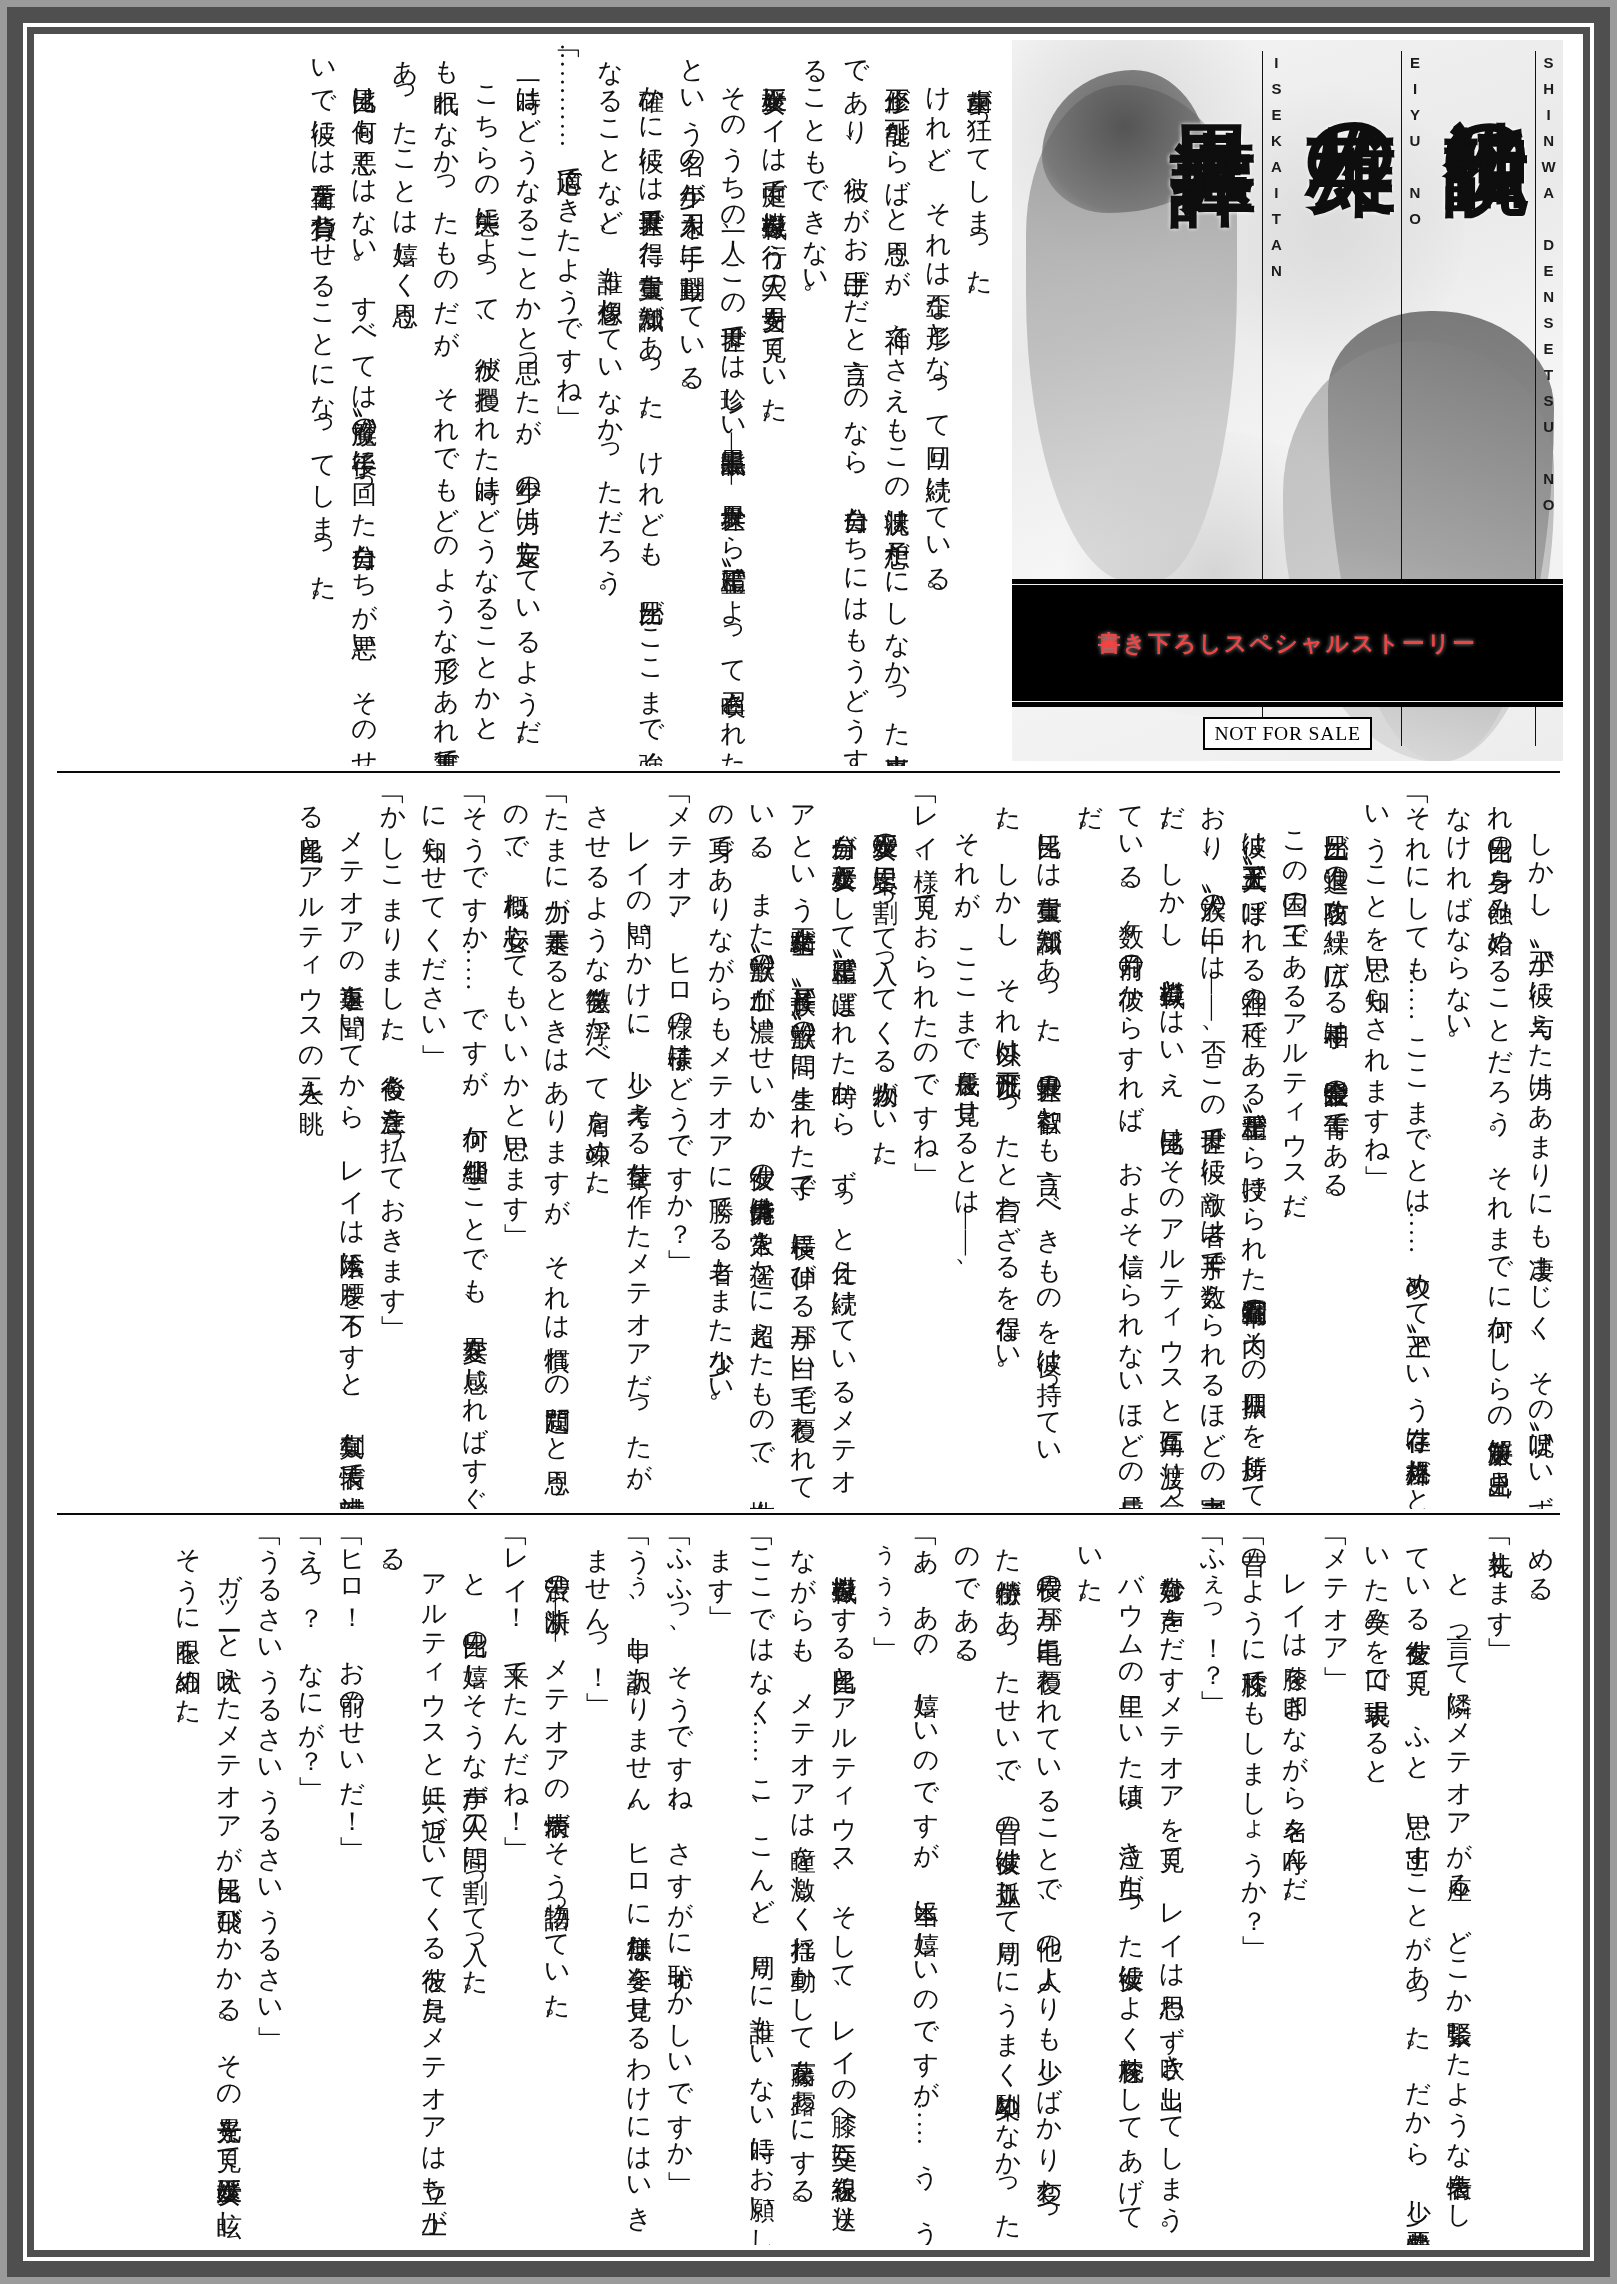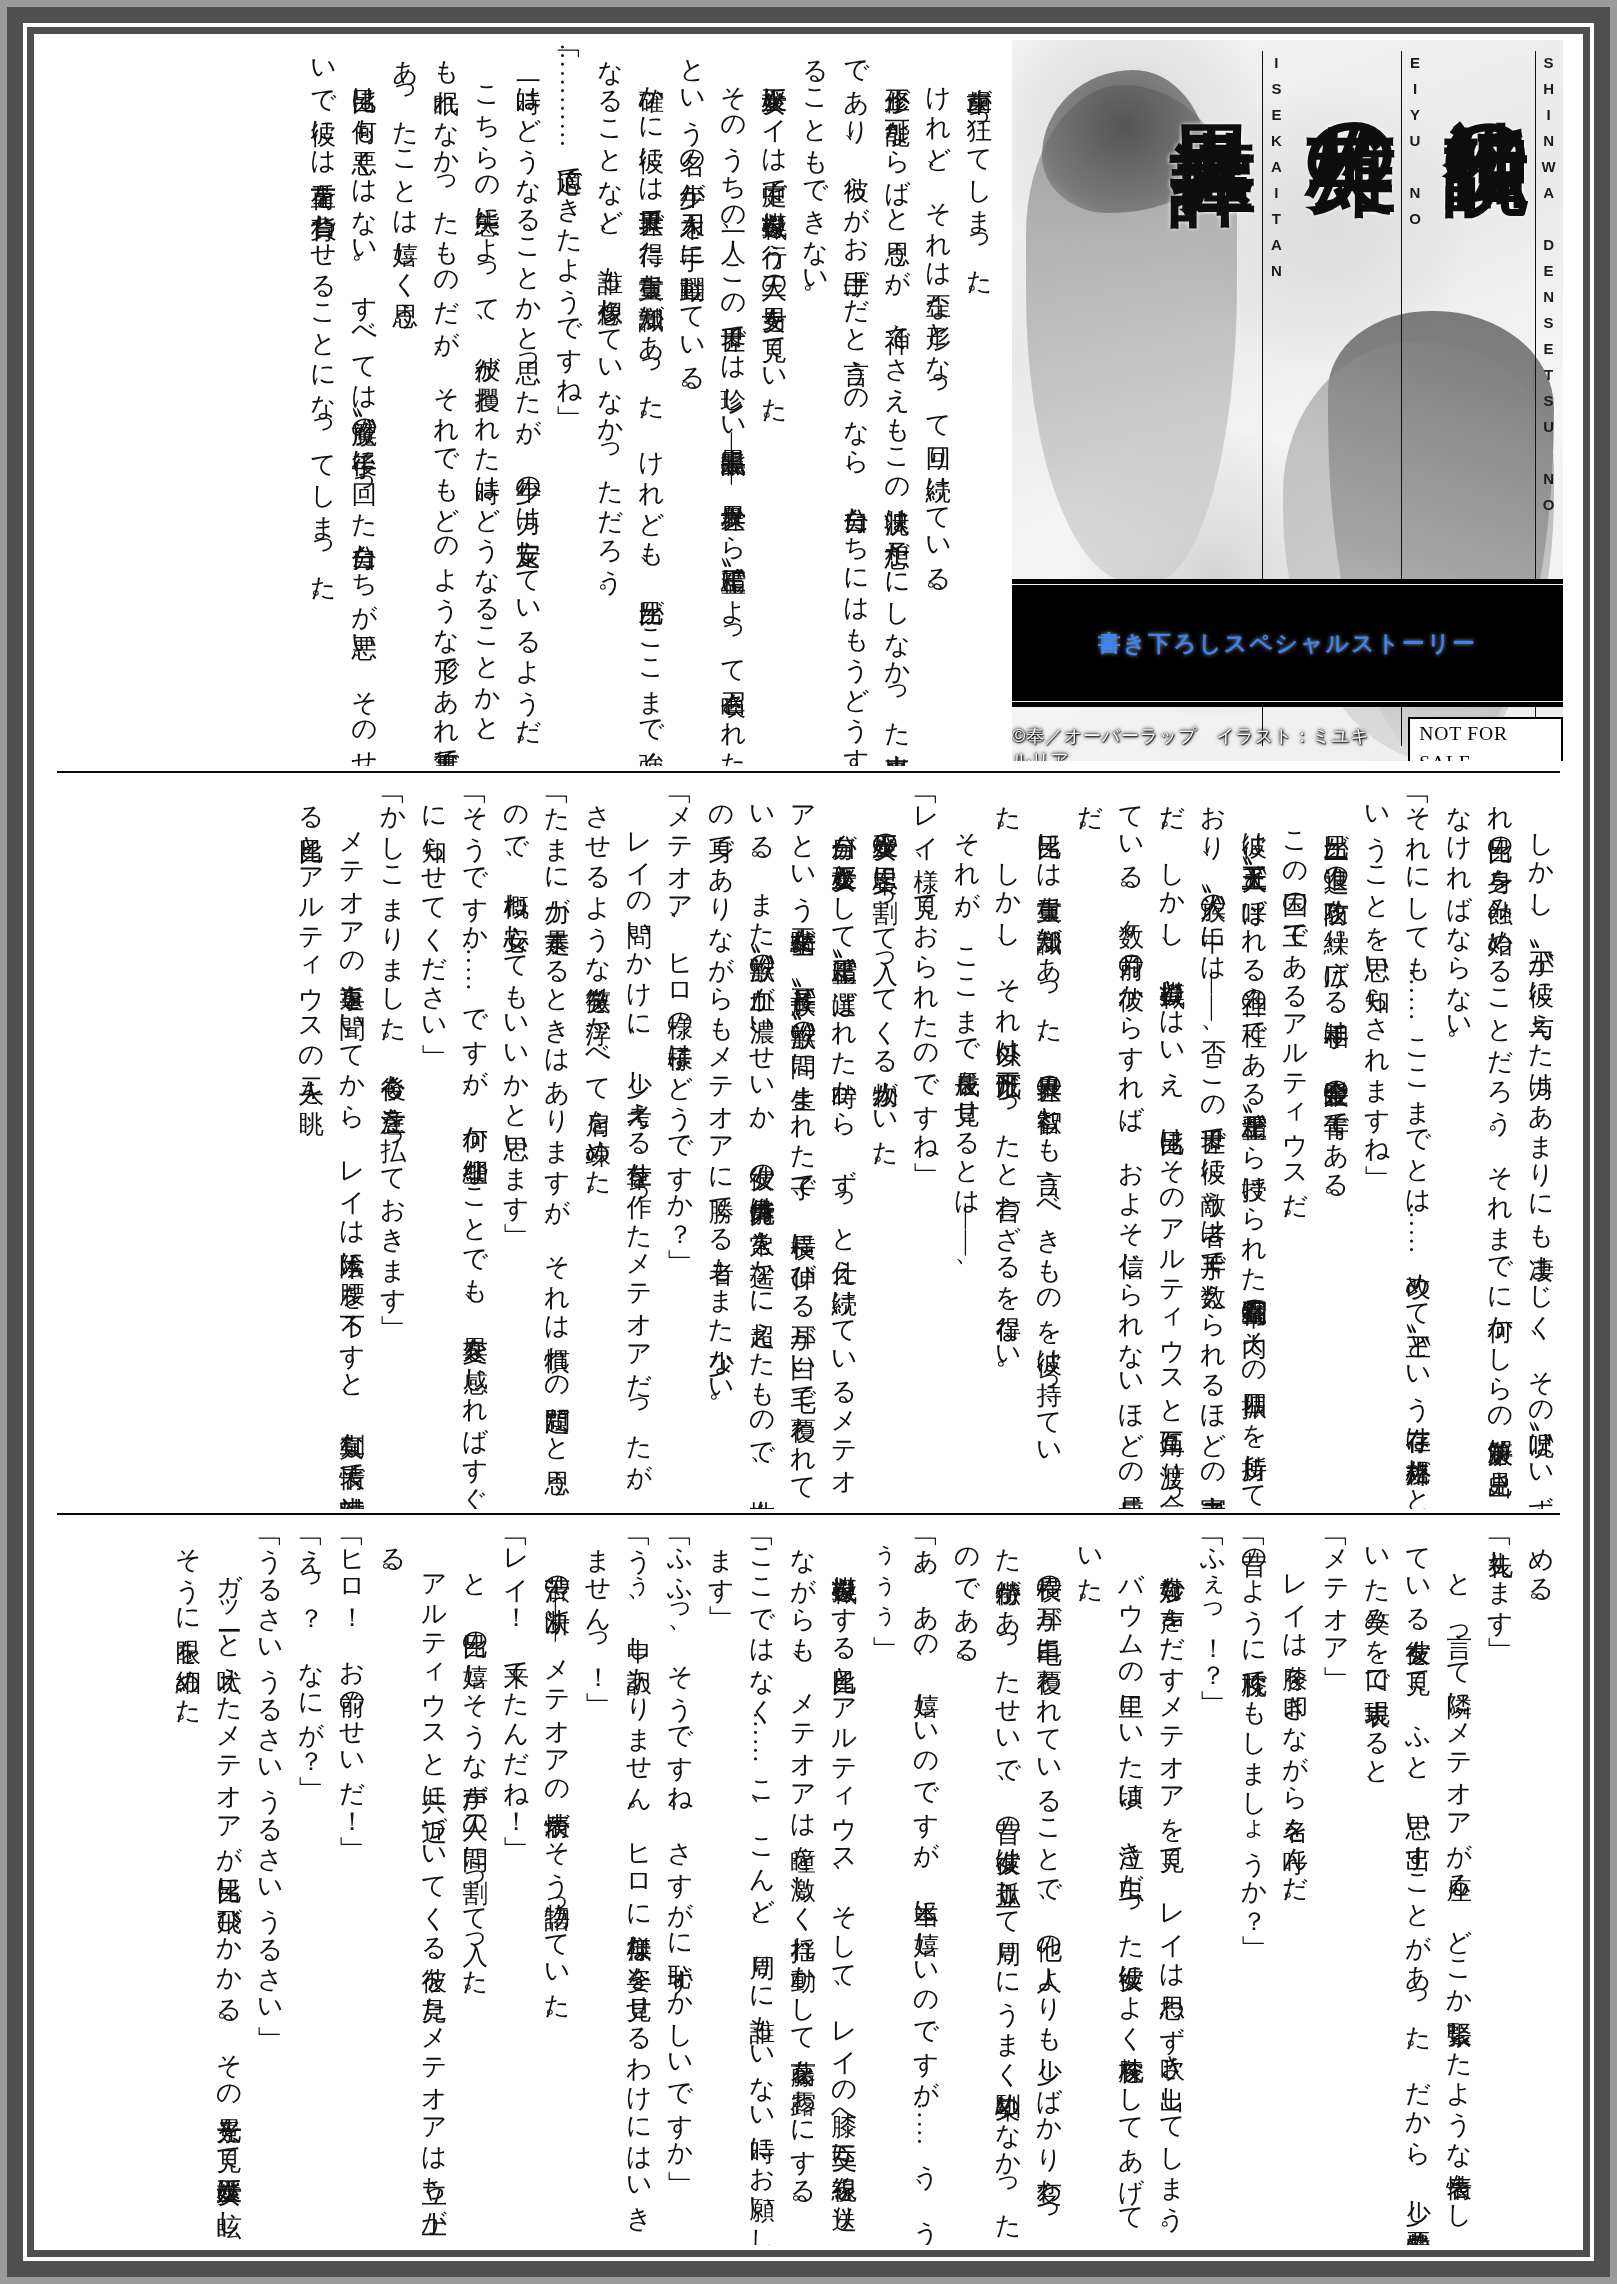--- a/index.html
+++ b/index.html
@@ -79,21 +79,21 @@
     padding:3px 1.5px 0 4.5px;margin-left:6px;
     font-family:"Liberation Sans","DejaVu Sans",sans-serif;
     font-size:15px;font-weight:bold;letter-spacing:9px;color:#1c1c1c;
   }
 
   .banner{position:absolute;left:0;right:0;top:539px;height:128px;background:#000;}
   .banner-lines{position:absolute;left:0;right:0;top:5.3px;bottom:5.3px;border-top:1.5px solid #f2f2f2;border-bottom:1.5px solid #f2f2f2;}
   .banner-content{position:absolute;inset:0;display:flex;flex-direction:column;align-items:center;justify-content:center;gap:7.5px;}
   .banner-label{
     font-family:"Liberation Sans","DejaVu Sans",sans-serif;
-    color:#3b82f6;font-size:22.6px;font-weight:bold;letter-spacing:2.3px;
+    color:#ef4444;font-size:22.6px;font-weight:bold;letter-spacing:2.3px;
     text-shadow:0 0 4.5px rgba(255,255,255,.6);
   }
   .banner-story-title{color:#ffffff;font-size:36px;font-weight:bold;letter-spacing:3.8px;}
 
   .credits{position:absolute;left:0;right:0;top:677px;display:flex;align-items:center;justify-content:center;gap:19.6px;}
   .credit-text{
     font-family:"Liberation Sans","DejaVu Sans",sans-serif;
     color:#ffffff;font-size:18px;letter-spacing:0.8px;
     text-shadow:0 0 2.3px #000,0 0 4.5px #000,0.8px 0.8px 1.5px #000;
   }
@@ -152,21 +152,20 @@
             </div>
 
             <div class="banner">
               <div class="banner-lines"></div>
               <div class="banner-content">
                 <div class="banner-label">書き下ろしスペシャルストーリー</div>
               </div>
             </div>
 
             <div class="credits">
-              <span class="credit-text">©奉／オーバーラップ　イラスト：ミユキルリア</span>
               <span class="nfs-badge">NOT FOR SALE</span>
             </div>
           </div>
 
           <div id="divider-1" class="divider"></div>
 
           <div id="section-middle" class="vsection">
               <p>　しかし、〝王〟が彼に与えた力はあまりにも凄まじく、その〝呪〟はいずれ比呂の身を蝕み始めることだろう。それまでに何かしらの解決策を見出さなければならない。</p>
               <p>「それにしても……ここまでとは……改めて〝王〟という存在は規格外だということを思い知らされますね」</p>
               <p>　比呂が一進一退の攻防を繰り広げる相手は、金髪金眼の青年である。</p>

